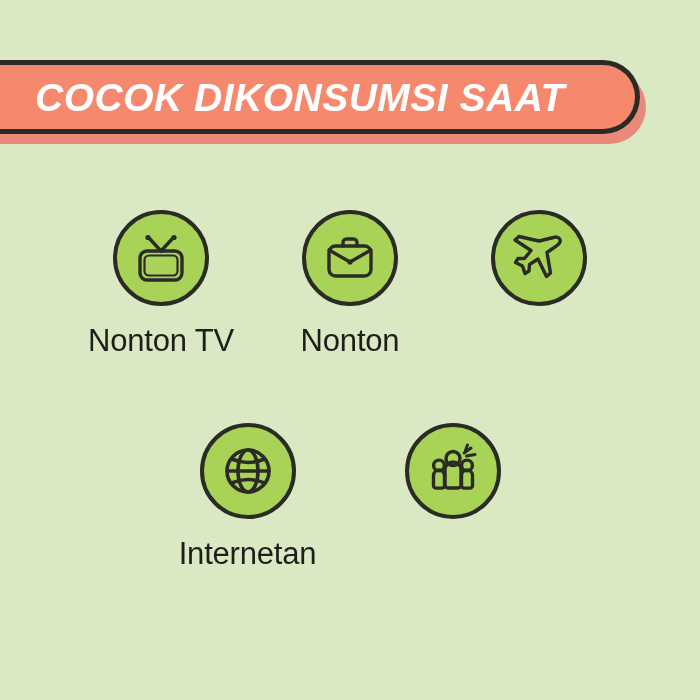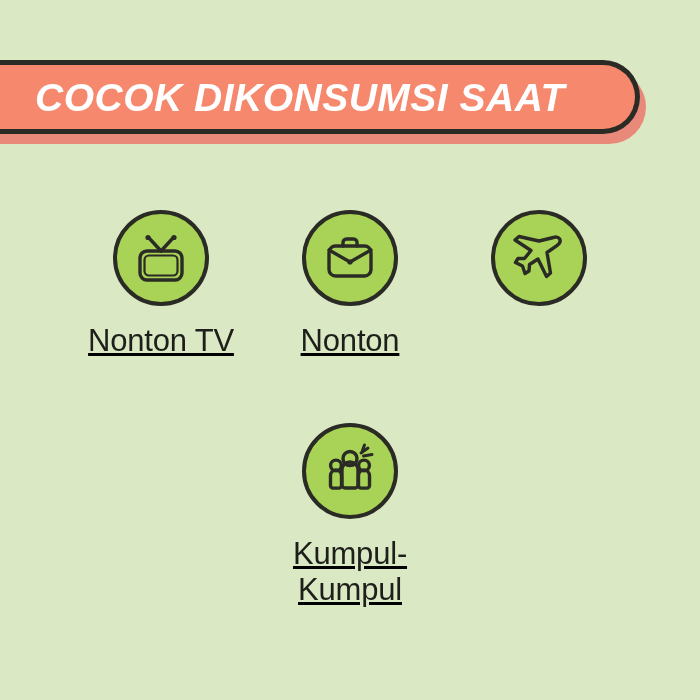--- a/index.html
+++ b/index.html
@@ -66,21 +66,20 @@
     left: 0;
   }
   .row-1 { top: 210px; }
   .row-2 { top: 423px; }
 
   .item {
     display: flex;
     flex-direction: column;
     align-items: center;
     width: 189px;
-    text-decoration: underline;
   }
   .row-2 .item { width: 205px; }
 
   .circle {
     width: 96px;
     height: 96px;
     border-radius: 50%;
     background: #a9d356;
     border: 4px solid #2b2b26;
     box-sizing: border-box;
@@ -151,34 +150,46 @@
                    L13.5 38 L6.5 34.5 L9 30.5 L15.5 30.5 L22 22.5 L6 12 L10 8.5 L30 13 Z"></path>
         </svg>
       </span>
     </div>
   </div>
 
 </div>
 
 <div class="row row-2">
 
+  <div class="item">
+    <div class="circle">
+      <span>
+        <svg width="56" height="56" viewBox="0 0 56 56" fill="none" stroke="#2b2b26" stroke-width="3.6" stroke-linecap="round">
+          <circle cx="28" cy="28" r="21"></circle>
+          <ellipse cx="28" cy="28" rx="10" ry="21"></ellipse>
+          <line x1="7" y1="28" x2="49" y2="28"></line>
+          <path d="M11.5 16 Q28 23 44.5 16"></path>
+          <path d="M11.5 40 Q28 33 44.5 40"></path>
+        </svg>
+      </span>
+    </div>
+    <div class="item-label">Internetan</div>
+  </div>
 
   <div class="item">
     <div class="circle">
       <span>
         <svg width="56" height="56" viewBox="0 0 56 56" fill="none" stroke="#2b2b26" stroke-width="3.4" stroke-linecap="round" stroke-linejoin="round">
           <circle cx="28" cy="15.5" r="7"></circle>
           <path d="M20 27 a8 8 0 0 1 16 0 v15 a3 3 0 0 1 -3 3 h-10 a3 3 0 0 1 -3 -3 Z"></path>
           <circle cx="14" cy="22.5" r="5.4"></circle>
           <path d="M8.5 32.5 a5.5 5.5 0 0 1 11 0 v10 a2.6 2.6 0 0 1 -2.6 2.6 h-5.8 a2.6 2.6 0 0 1 -2.6 -2.6 Z"></path>
           <circle cx="42" cy="22.5" r="5.4"></circle>
           <path d="M36.5 32.5 a5.5 5.5 0 0 1 11 0 v10 a2.6 2.6 0 0 1 -2.6 2.6 h-5.8 a2.6 2.6 0 0 1 -2.6 -2.6 Z"></path>
           <line x1="39" y1="10" x2="46" y2="5" stroke-width="3"></line>
           <line x1="41.5" y1="13" x2="50" y2="11.5" stroke-width="3"></line>
           <line x1="40.5" y1="7.5" x2="42.5" y2="2" stroke-width="3"></line>
         </svg>
       </span>
     </div>
-    <div class="item-label">Kumpul-
-Kumpul</div>
   </div>
 
 </div>
 
 </body></html>

